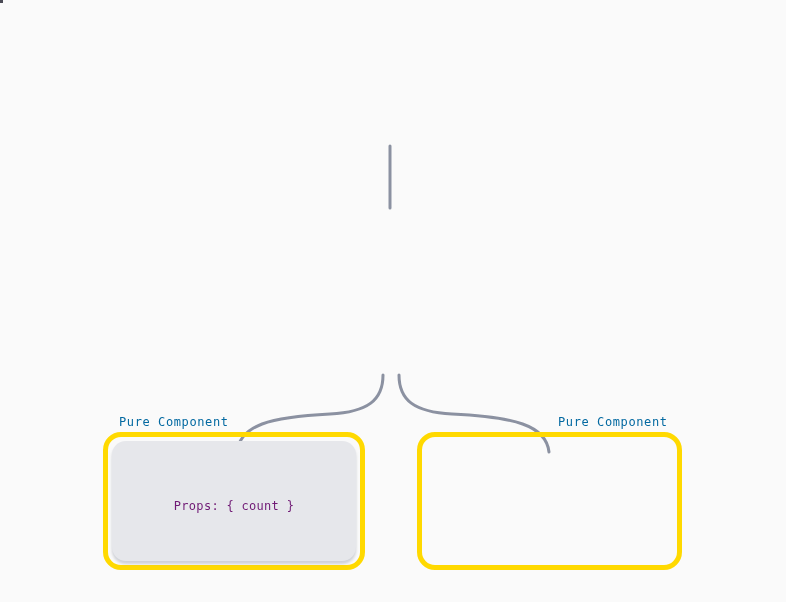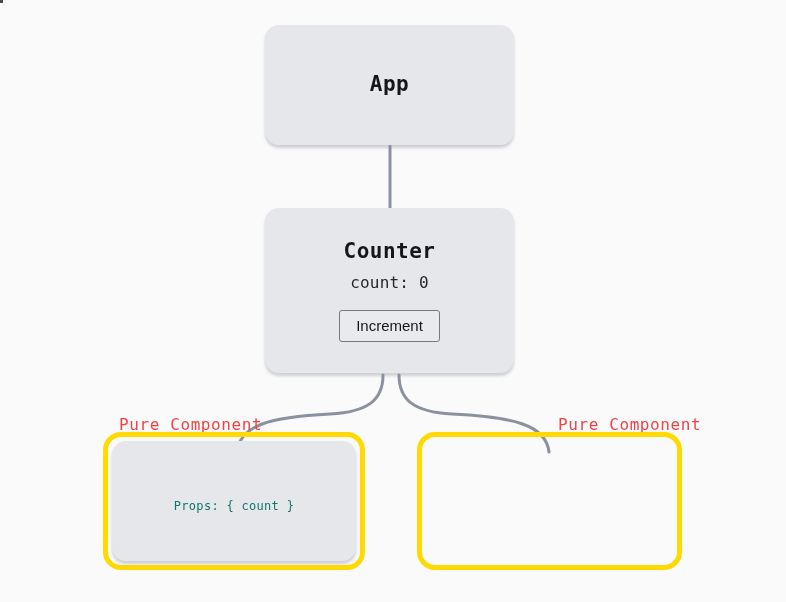--- a/index.html
+++ b/index.html
@@ -57,21 +57,21 @@
   .node-sub {
     font-family: "DejaVu Sans Mono", monospace;
     font-size: 16px;
     color: #26272c;
     margin-top: 8px;
     letter-spacing: 0.2px;
   }
   .node-props {
     font-family: "DejaVu Sans Mono", monospace;
     font-size: 12px;
-    color: #0f766e;
+    color: #701a75;
     margin-top: 9px;
     letter-spacing: 0.3px;
   }
   .inc-button {
     margin-top: 18px;
     background: #e9eaee;
     border: 1px solid #76797f;
     border-radius: 3px;
     font-family: "Liberation Sans", sans-serif;
     font-size: 15px;
@@ -91,22 +91,22 @@
     border-radius: 18px;
     box-sizing: border-box;
     background: transparent;
   }
   #wrap-big  { left: 103px; top: 432px; width: 262px; height: 138px; }
   #wrap-dec  { left: 417px; top: 432px; width: 265px; height: 138px; }
 
   .pure-label {
     position: absolute;
     font-family: "DejaVu Sans Mono", monospace;
-    font-size: 16px;
-    color: #ef4444;
+    font-size: 12px;
+    color: #0369a1;
     letter-spacing: 0.6px;
     white-space: nowrap;
   }
   #label-big { left: 119px; top: 415px; }
   #label-dec { left: 558px; top: 415px; }
 
   #node-big  { left: 112px; top: 441px; width: 244px; height: 120px; }
   #node-dec  { left: 426px; top: 441px; width: 247px; height: 120px; }
 </style>
 </head>
@@ -118,29 +118,21 @@
 
   <svg class="edges" viewBox="0 0 786 602" xmlns="http://www.w3.org/2000/svg">
 
     <line x1="390" y1="146" x2="390" y2="208" stroke="#8b91a1" stroke-width="3" stroke-linecap="round"></line>
 
     <path d="M 383 375 C 383 400, 368 412, 330 414 C 270 417, 240 425, 237 452" fill="none" stroke="#8b91a1" stroke-width="3" stroke-linecap="round"></path>
 
     <path d="M 399 375 C 399 400, 414 412, 452 414 C 514 417, 546 425, 549 452" fill="none" stroke="#8b91a1" stroke-width="3" stroke-linecap="round"></path>
   </svg>
 
-  <div class="node" id="node-app">
-    <div class="node-title">App</div>
-  </div>
 
-  <div class="node" id="node-counter">
-    <div class="node-title">Counter</div>
-    <div class="node-sub">count: 0</div>
-    <button class="inc-button">Increment</button>
-  </div>
 
   <div class="pure-label" id="label-big">Pure Component</div>
   <div class="pure-wrap" id="wrap-big"></div>
   <div class="node" id="node-big">
     <div class="node-props">Props: { count }</div>
   </div>
 
   <div class="pure-label" id="label-dec">Pure Component</div>
   <div class="pure-wrap" id="wrap-dec"></div>
 

